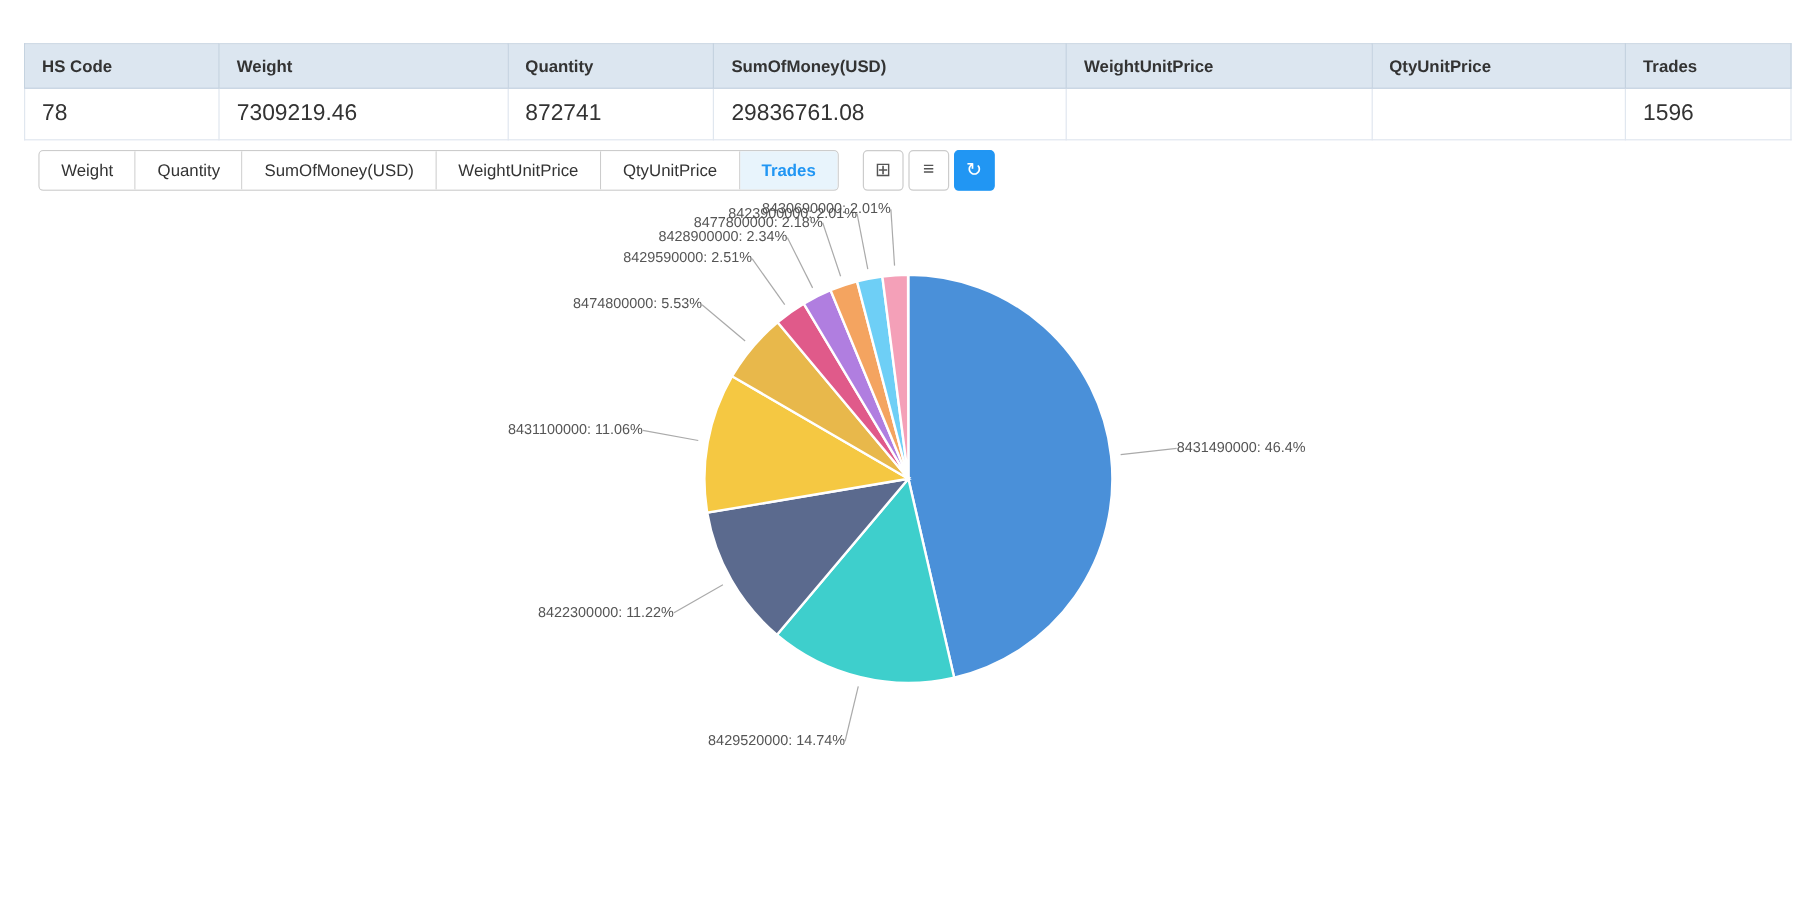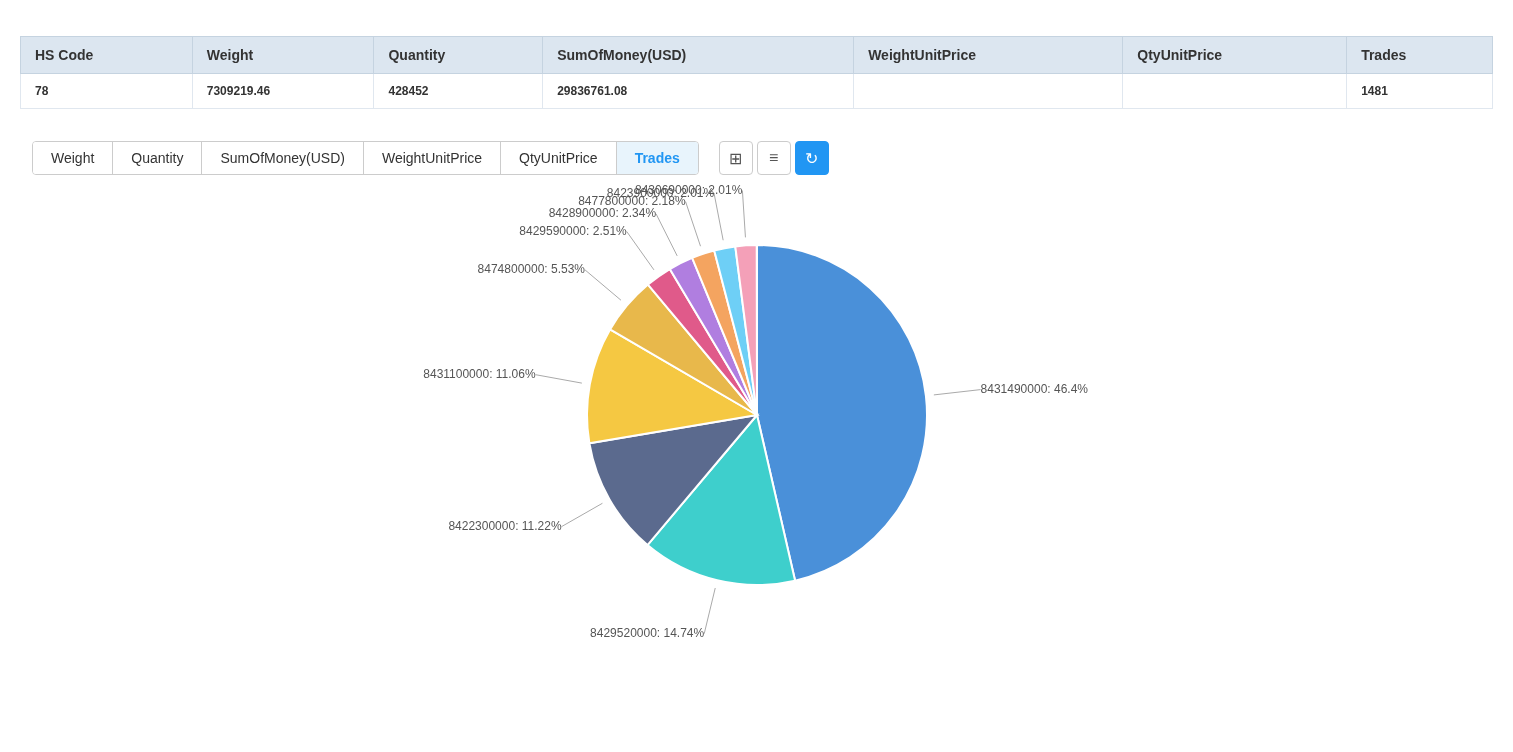--- a/index.html
+++ b/index.html
@@ -2,34 +2,33 @@
 <html><head>
   <meta charset="utf-8">
   <style>
     * { box-sizing: border-box; margin: 0; padding: 0; }
     body { font-family: Arial, sans-serif; background: #fff; color: #333; font-size: 14px; }
     .page { padding: 20px; }
     h2 { font-size: 20px; font-weight: bold; margin-bottom: 16px; color: #222; }
     h3 { font-size: 17px; font-weight: bold; color: #222; }
 
     
-    .overview-table { width: 100%; border-collapse: collapse; margin-bottom: 32px; }
+    .overview-table { width: 100%; border-collapse: collapse; margin-bottom: 8px; }
     .overview-table th {
       background: #dce6f0;
       padding: 10px 14px;
       text-align: left;
       font-weight: bold;
       font-size: 14px;
       border: 1px solid #c5d3e0;
     }
     .overview-table td {
       padding: 10px 14px;
       border: 1px solid #e0e7ef;
-      font-size: 12px;
-      font-weight: bold;
+      font-size: 19px;
     }
     .overview-table tr:nth-child(even) td { background: #f7fafd; }
 
     
     .details-header {
       display: flex;
       align-items: center;
       gap: 12px;
       margin-bottom: 20px;
     }
@@ -104,25 +103,25 @@
           <th>SumOfMoney(USD)</th>
           <th>WeightUnitPrice</th>
           <th>QtyUnitPrice</th>
           <th>Trades</th>
         </tr>
     </thead>
     <tbody id="overview-body">
         <tr>
           <td>78</td>
           <td>7309219.46</td>
-          <td>428452</td>
+          <td>872741</td>
           <td>29836761.08</td>
           <td></td>
           <td></td>
-          <td>1481</td>
+          <td>1596</td>
         </tr>
       </tbody>
   </table>
 
   <div class="details-header">
     <h3></h3>
     <div class="tab-group" id="tab-group">
         <button class="tab-btn">Weight</button>
         <button class="tab-btn">Quantity</button>
         <button class="tab-btn">SumOfMoney(USD)</button>

